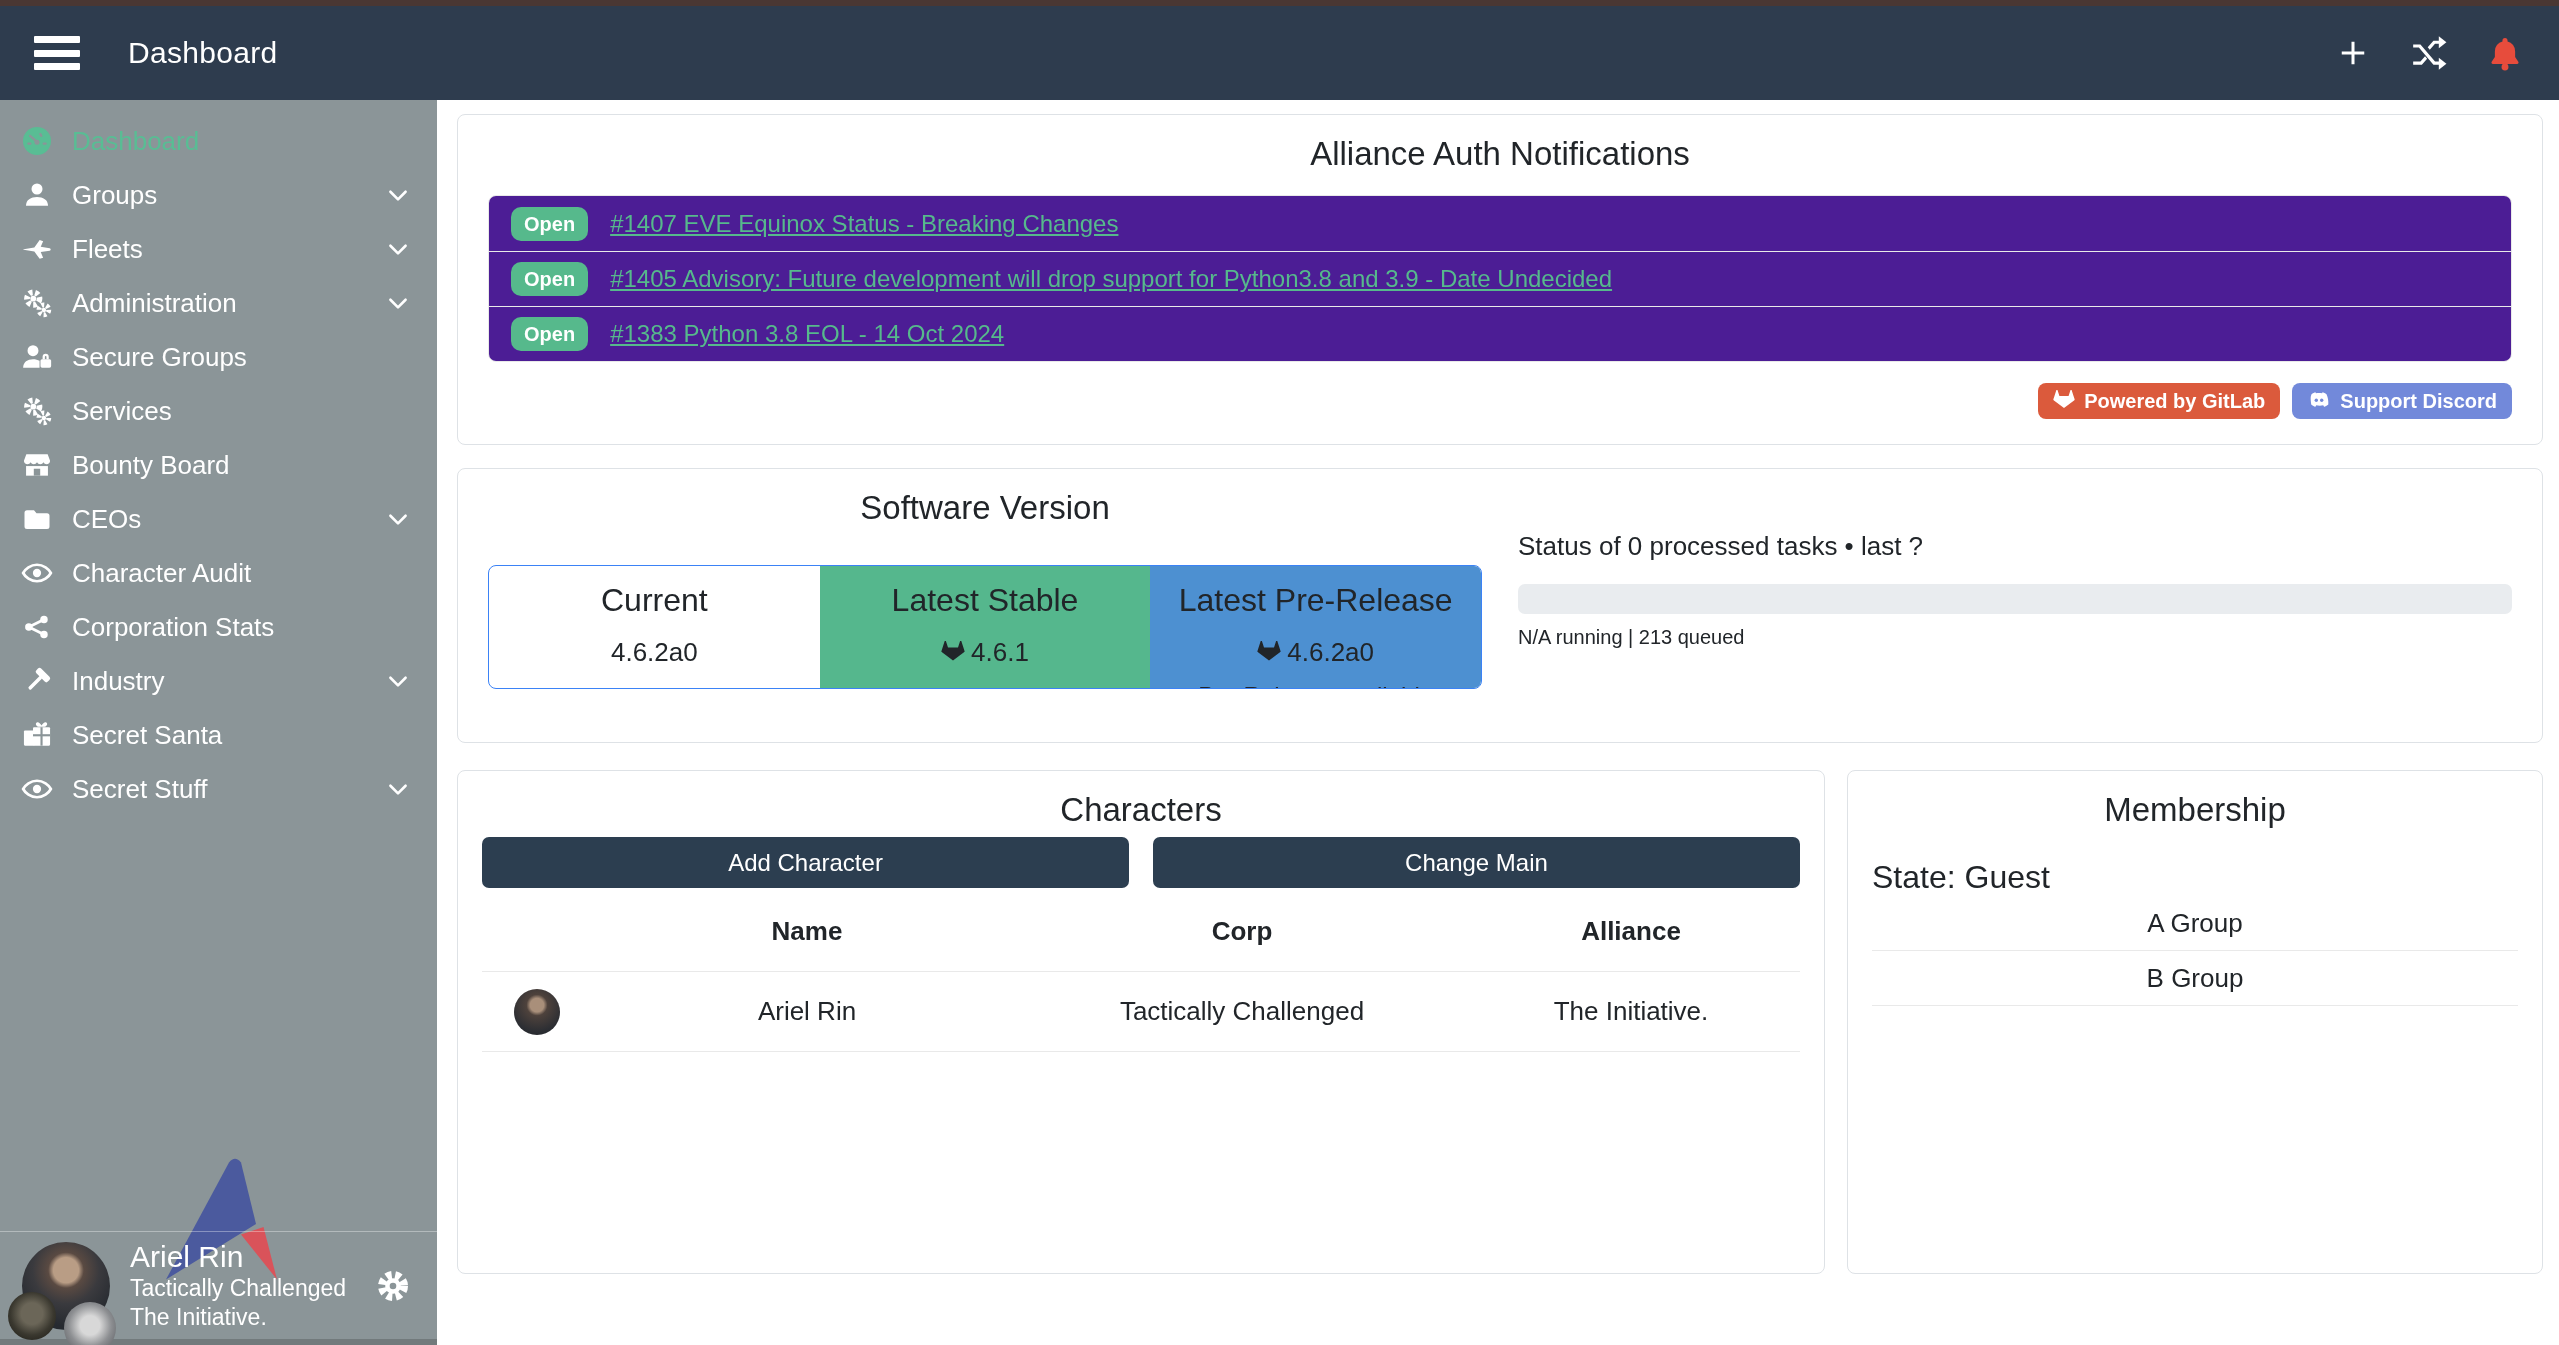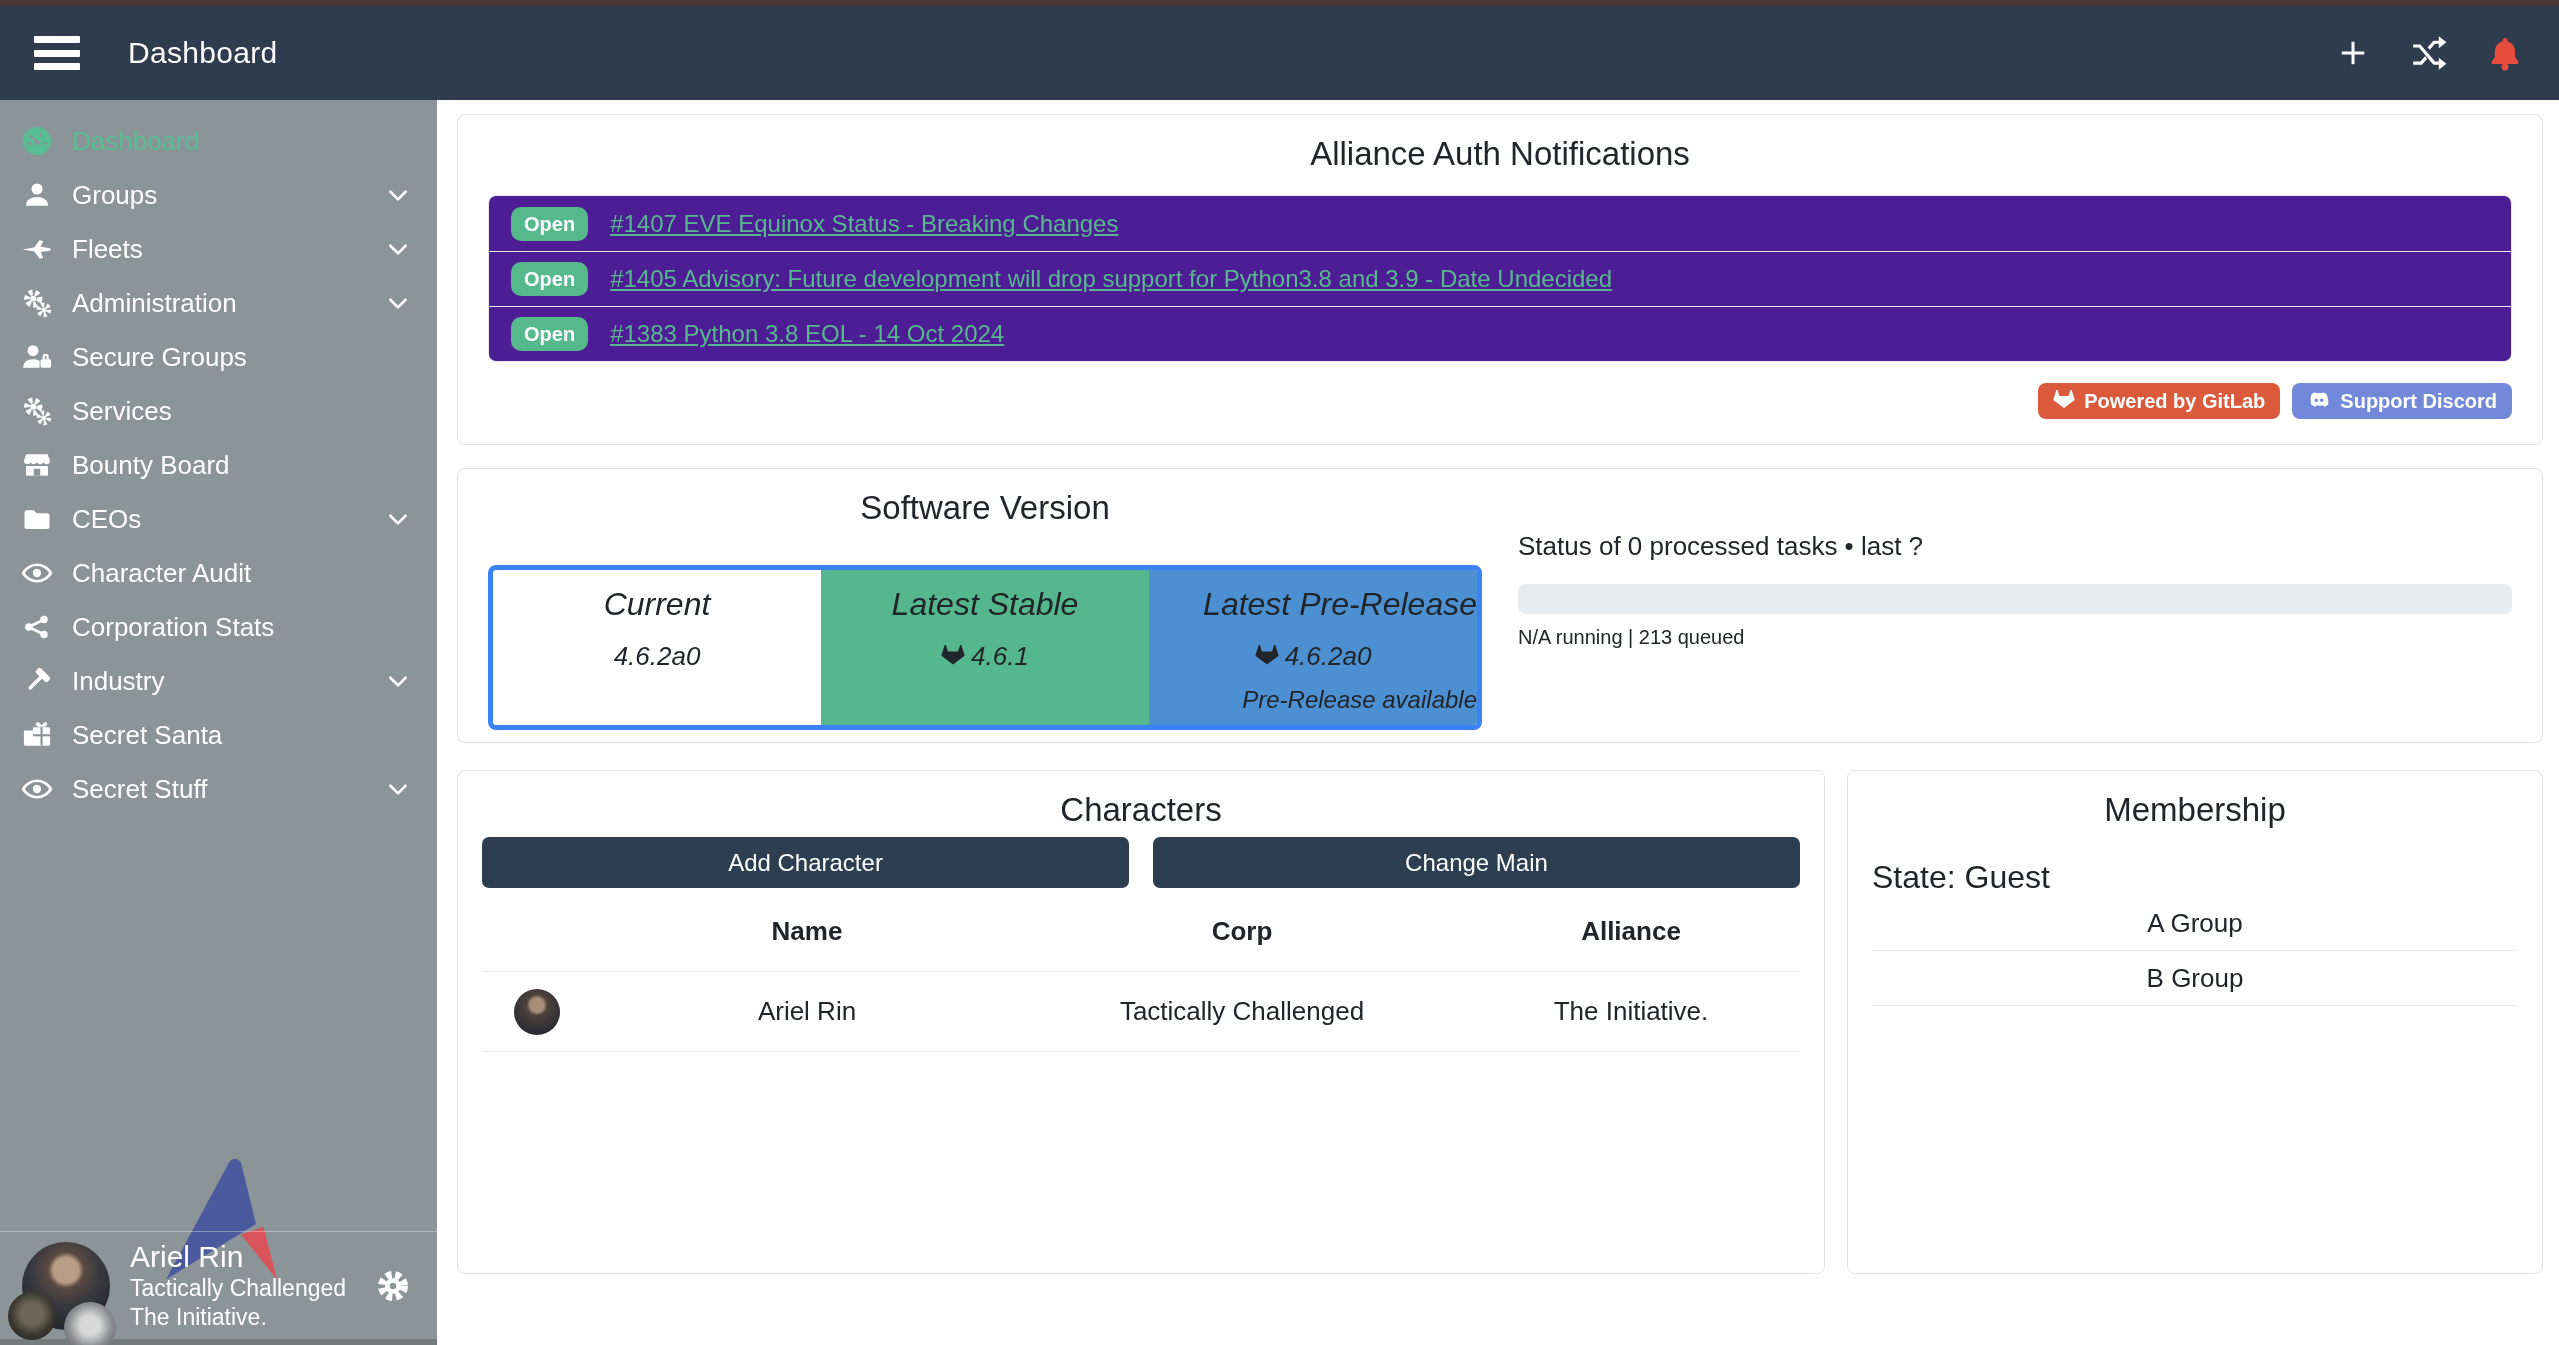--- a/index.html
+++ b/index.html
@@ -52,27 +52,27 @@
   .notif-link { color:#56b98c; font-size:24px; text-decoration:underline; margin-left:22px; cursor:pointer; }
   .notif-footer { display:flex; justify-content:flex-end; gap:12px; margin-top:21px; }
   .shield-badge { height:36px; display:flex; align-items:center; gap:9px; border-radius:8px; padding:0 15px; color:#fff; font-size:20px; font-weight:bold; cursor:pointer; }
   .shield-gitlab { background:#db5a3c; }
   .shield-discord { background:#7289da; }
 
   .card-row2 { height:275px; display:flex; padding:20px 30px; margin-bottom:27px; }
   .col-version, .col-queue { flex:1; }
   .col-version { padding-right:18px; }
   .col-queue { padding-left:18px; }
-  .version-box { margin-top:38px; display:flex; border:5px solid #3b82f6; border-radius:8px; overflow:hidden; height:165px;font-style:italic; }
+  .version-box { margin-top:38px; display:flex; border:1px solid #3b82f6; border-radius:8px; overflow:hidden; height:124px; }
   .version-col { flex:1; text-align:center; padding-top:16px; }
   .version-col .v-head { font-size:32px; font-weight:500; }
   .version-col .v-value { font-size:26px; margin-top:18px; display:flex; align-items:center; justify-content:center; gap:6px; }
   .version-col .v-note { font-size:24px; margin-top:14px; }
   .v-stable { background:#55b78d; }
-  .v-pre { background:#4d90d1;text-align:right; }
+  .v-pre { background:#4d90d1; }
   .tq-status { font-size:26px; margin-top:42px; }
   .tq-progress { margin-top:22px; height:30px; background:#e9ecef; border-radius:7px; }
   .tq-queue { font-size:20px; margin-top:12px; }
 
   .row3 { display:flex; gap:22px; }
   .card-characters { width:1368px; height:504px; padding:20px 24px; }
   .card-membership { flex:1; height:504px; padding:20px 24px; }
   .char-buttons { display:flex; gap:24px; margin-top:8px; }
   .btn-navy { flex:1; height:51px; background:#2c3e50; border:none; border-radius:7px; color:#fff; font-size:24px; font-family:inherit; cursor:pointer; }
   .char-table { width:100%; margin-top:28px; border-collapse:collapse; }

